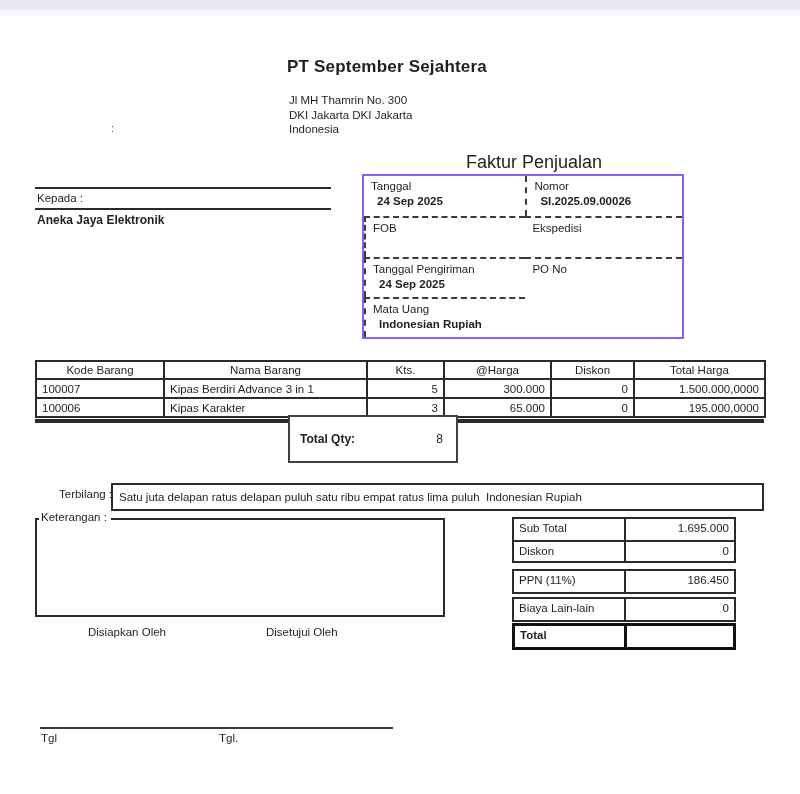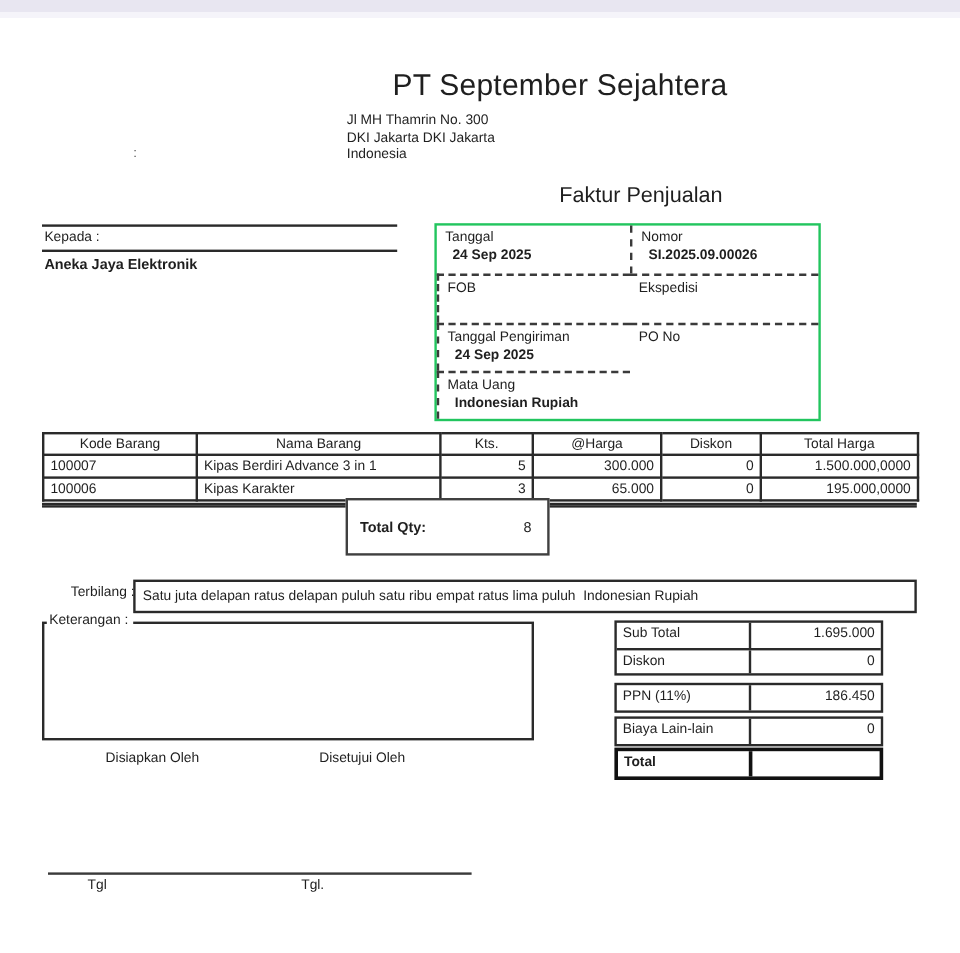--- a/index.html
+++ b/index.html
@@ -6,34 +6,34 @@
   html,body { width:800px; height:794px; background:#ffffff; }
   body { font-family:"Liberation Sans", sans-serif; color:#1f1f1f; position:relative; overflow:hidden; }
 
   .abs { position:absolute; }
 
   
   .top-strip  { left:0; top:0; width:800px; height:10px; background:#e8e6f1; }
   .top-strip2 { left:0; top:10px; width:800px; height:5px; background:#f5f4fa; }
 
   
-  .company-name { left:287px; top:57px; font-size:25px; font-weight:normal; letter-spacing:0.2px;margin-left:40px; }
+  .company-name { left:287px; top:57px; font-size:17px; font-weight:bold; letter-spacing:0.2px; }
   .company-address { left:289px; top:93px; font-size:11.5px; line-height:14.5px; }
   .faint-colon { left:111px; top:122px; font-size:11px; color:#555; }
   .doc-title { left:466px; top:152px; font-size:18px; }
 
   
   .rule { background:#2a2a2a; height:2px; }
   .kepada-rule1 { left:35px; top:187px; width:296px; }
   .kepada-label { left:37px; top:192px; font-size:11.5px; }
   .kepada-rule2 { left:35px; top:208px; width:296px; }
   .kepada-name  { left:37px; top:213px; font-size:12px; font-weight:bold; }
 
   
-  .info-grid { left:362px; top:186px; width:322px; height:165px; border:2px solid #22c55e;
+  .info-grid { left:362px; top:174px; width:322px; height:165px; border:2px solid #8b5cf6;
                display:grid; grid-template-columns:203fr 197fr; grid-template-rows:repeat(4,1fr); }
   .info-cell { padding:4px 7px 0 7px; font-size:11.5px; overflow:hidden; }
   .info-cell.vdiv { border-left:2px dashed #3a3a3a; }
   .info-cell.hdiv { border-top:2px dashed #3a3a3a; }
   .info-label { font-size:11.5px; }
   .info-value { font-weight:bold; padding-left:6px; margin-top:3px; font-size:11.5px; }
 
   
   .items { left:35px; top:360px; width:729px; border-collapse:collapse; table-layout:fixed; font-size:11.5px; }
   .items th { border:2px solid #2a2a2a; font-weight:normal; text-align:center; height:18px; padding:1px 3px; }
@@ -71,21 +71,21 @@
   .tot-label { width:112px; padding:3px 0 0 5px; border-right:2px solid #2a2a2a; }
   .tot-value { flex:1; text-align:right; padding:3px 5px 0 4px; }
   .tot-1 { top:517px; }
   .tot-2 { top:569px; }
   .tot-3 { top:597px; }
   .tot-grand { top:623px; border:3px solid #111; font-weight:bold; }
   .tot-grand .tot-label { border-right:3px solid #111; }
 
   
   .bottom-line { left:40px; top:727px; width:353px; height:2px; background:#3a3a3a; }
-  .tgl { font-size:11.5px;margin-left:32px; }
+  .tgl { font-size:11.5px; }
   .tgl-left { left:41px; top:732px; }
   .tgl-right { left:219px; top:732px; }
 </style>
 </head>
 <body>
 
 <div class="abs top-strip"></div>
 <div class="abs top-strip2"></div>
 
 <div class="abs company-name">PT September Sejahtera</div>

